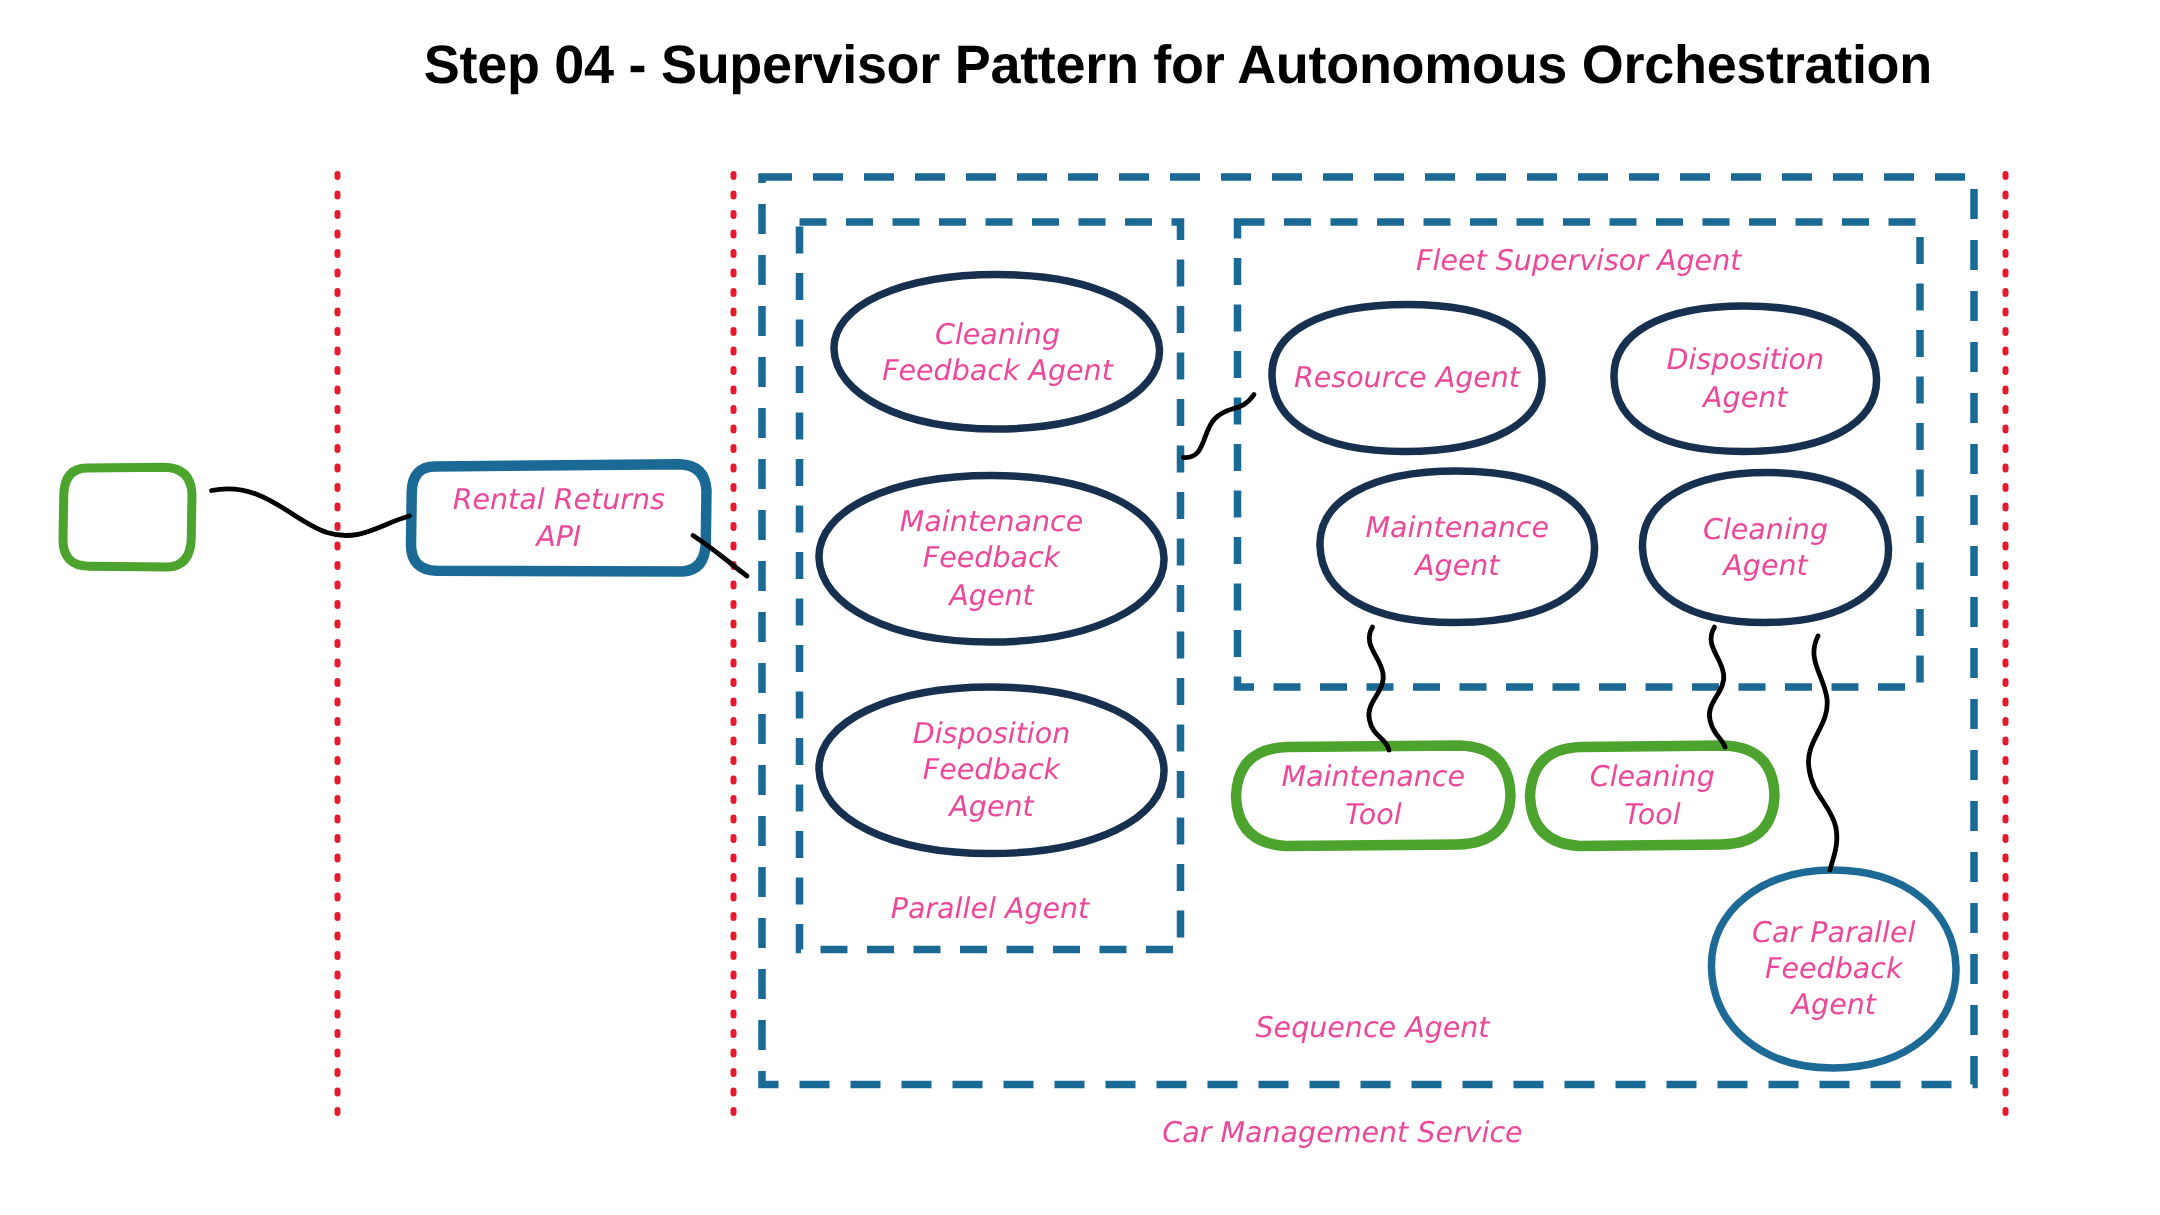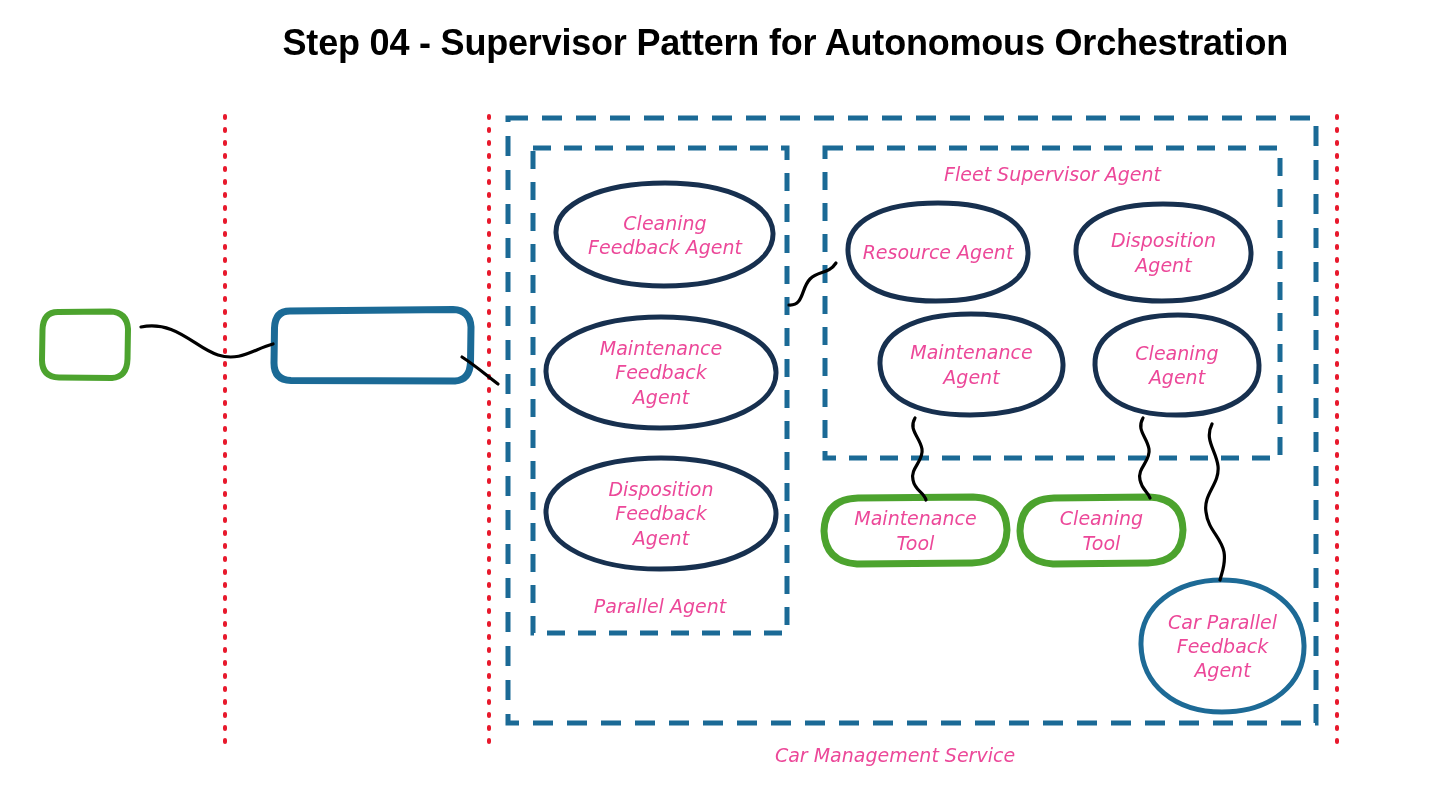--- a/index.html
+++ b/index.html
@@ -120,20 +120,22 @@
 
       <path d="M915 418 C908 430 920 437 922 449 C924 461 910 468 913 480 C915 491 924 492 926 500"></path>
 
       <path d="M1143 418 C1136 430 1147 437 1149 449 C1151 461 1137 468 1140 480 C1142 490 1148 492 1150 498"></path>
 
       <path d="M1212 424 C1204 440 1216 450 1218 466 C1220 484 1203 494 1206 512 C1208 530 1221 537 1224 552 C1226 564 1222 572 1220 580"></path>
     </g>
   </svg>
 
 
+  <div class="hand node-label center-wrap" style="left:274px; top:310px; width:197px; height:71px;">Rental Returns
+API</div>
 
   <div class="hand node-label center-wrap" style="left:556px; top:184px; width:218px; height:102px;">Cleaning
 Feedback Agent</div>
 
   <div class="hand node-label center-wrap" style="left:546px; top:317px; width:230px; height:111px;">Maintenance
 Feedback
 Agent</div>
 
   <div class="hand node-label center-wrap" style="left:546px; top:458px; width:230px; height:111px;">Disposition
 Feedback
@@ -157,17 +159,18 @@
 Tool</div>
 
   <div class="hand node-label center-wrap" style="left:1140px; top:580px; width:165px; height:132px;">Car Parallel
 Feedback
 Agent</div>
 
   <div class="hand group-label center-wrap" style="left:825px; top:160px; width:455px; height:28px;">Fleet Supervisor Agent</div>
 
   <div class="hand group-label center-wrap" style="left:533px; top:592px; width:254px; height:28px;font-style:italic;">Parallel Agent</div>
 
+  <div class="hand group-label center-wrap" style="left:700px; top:671px; width:430px; height:28px;">Sequence Agent</div>
 
 
   <div class="hand group-label center-wrap" style="left:650px; top:740px; width:490px; height:30px;text-align:right;">Car Management Service</div>
 
 </div>
 
 </body></html>

